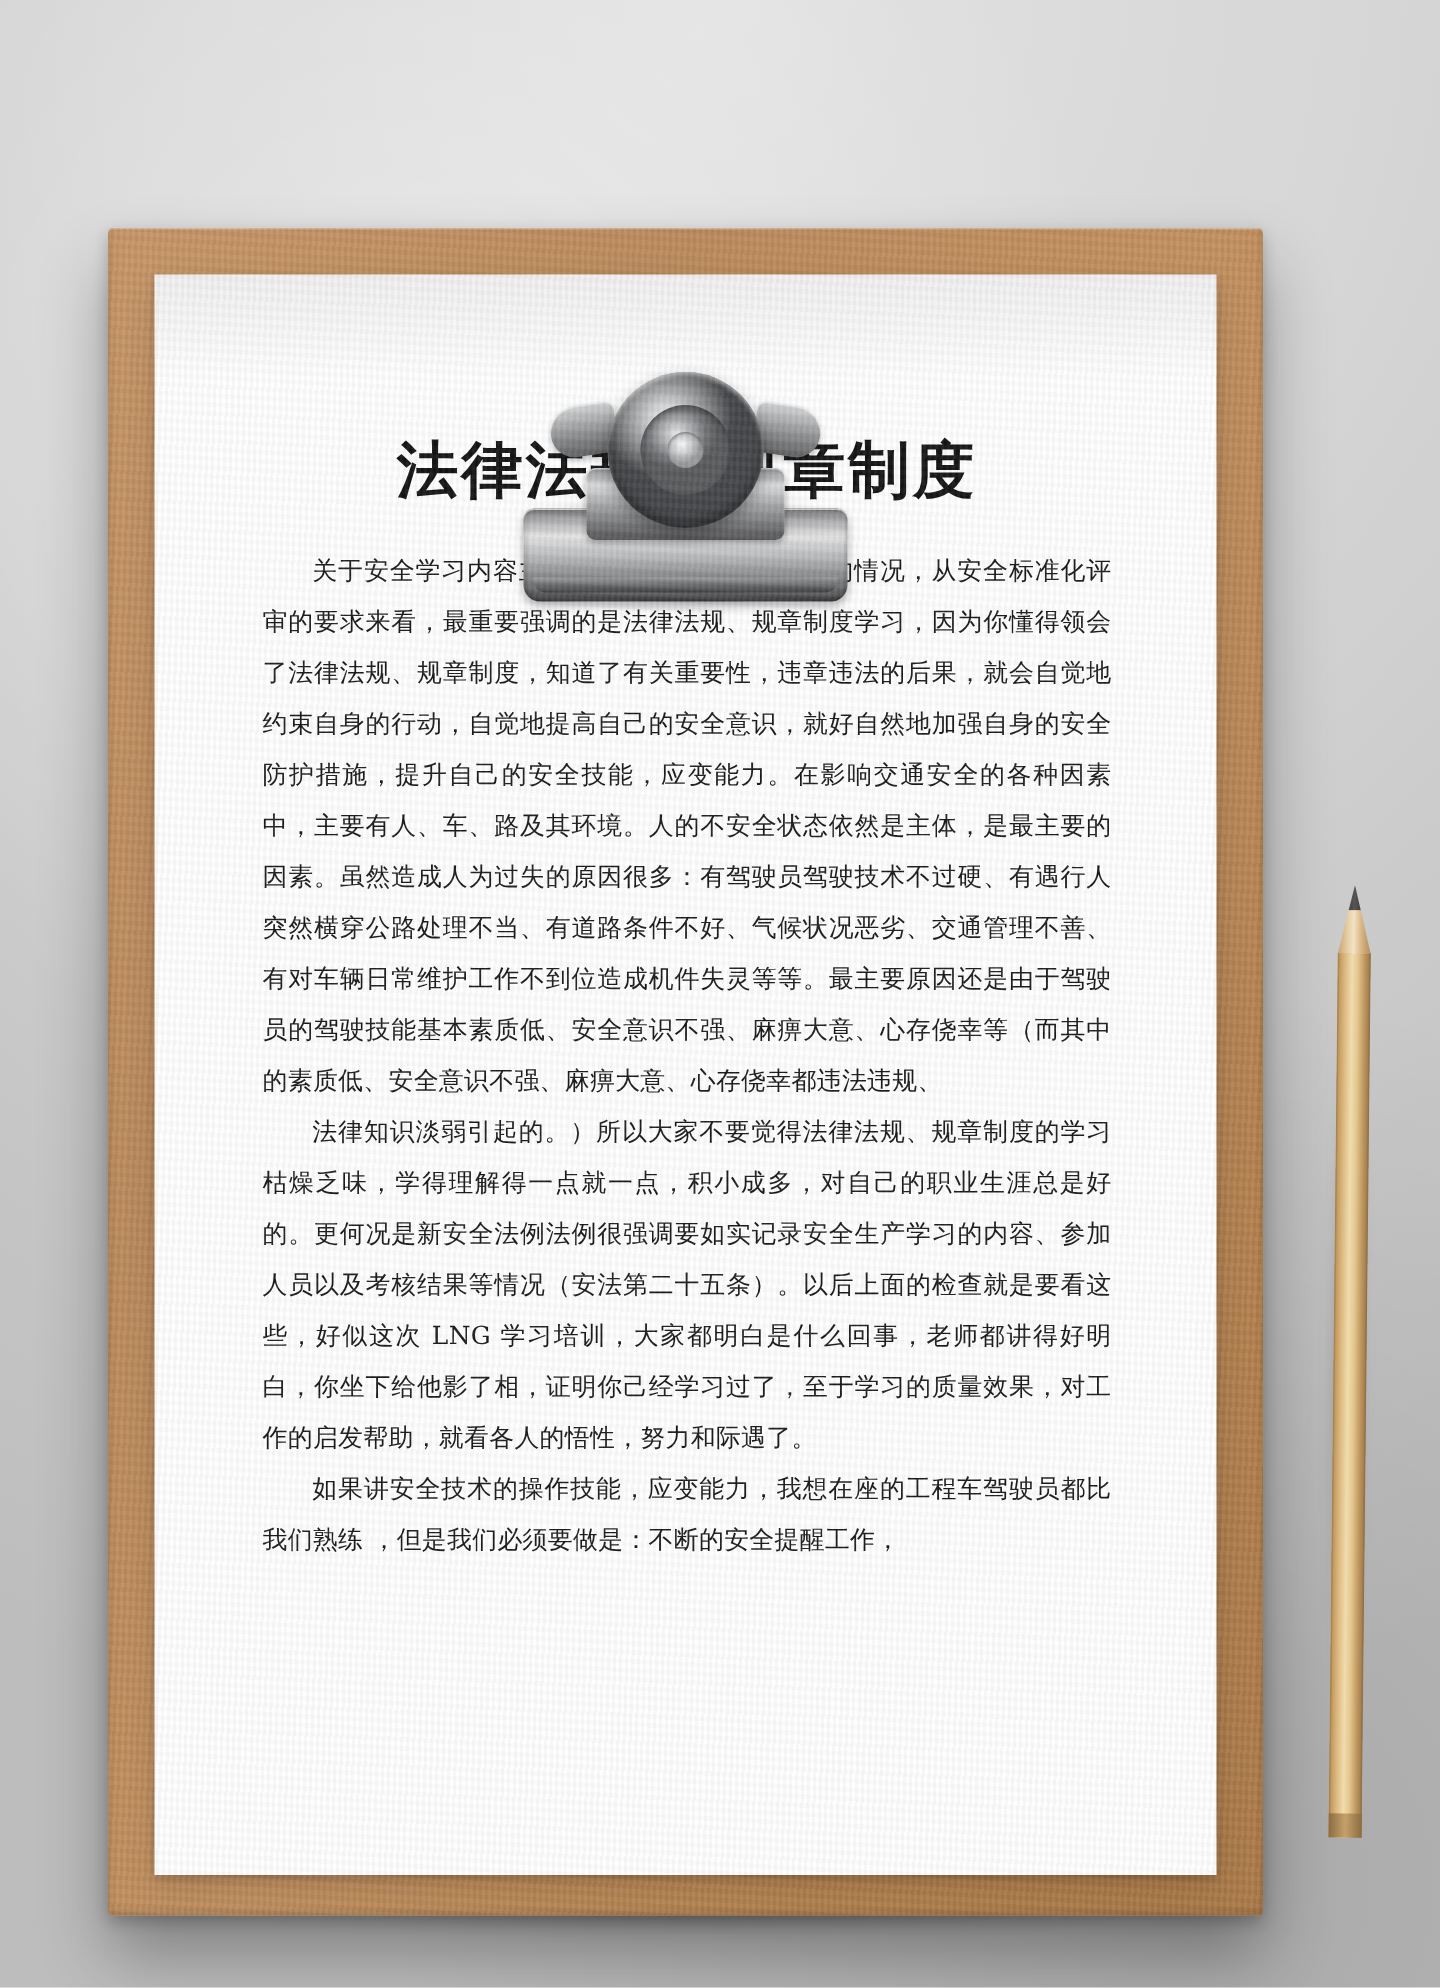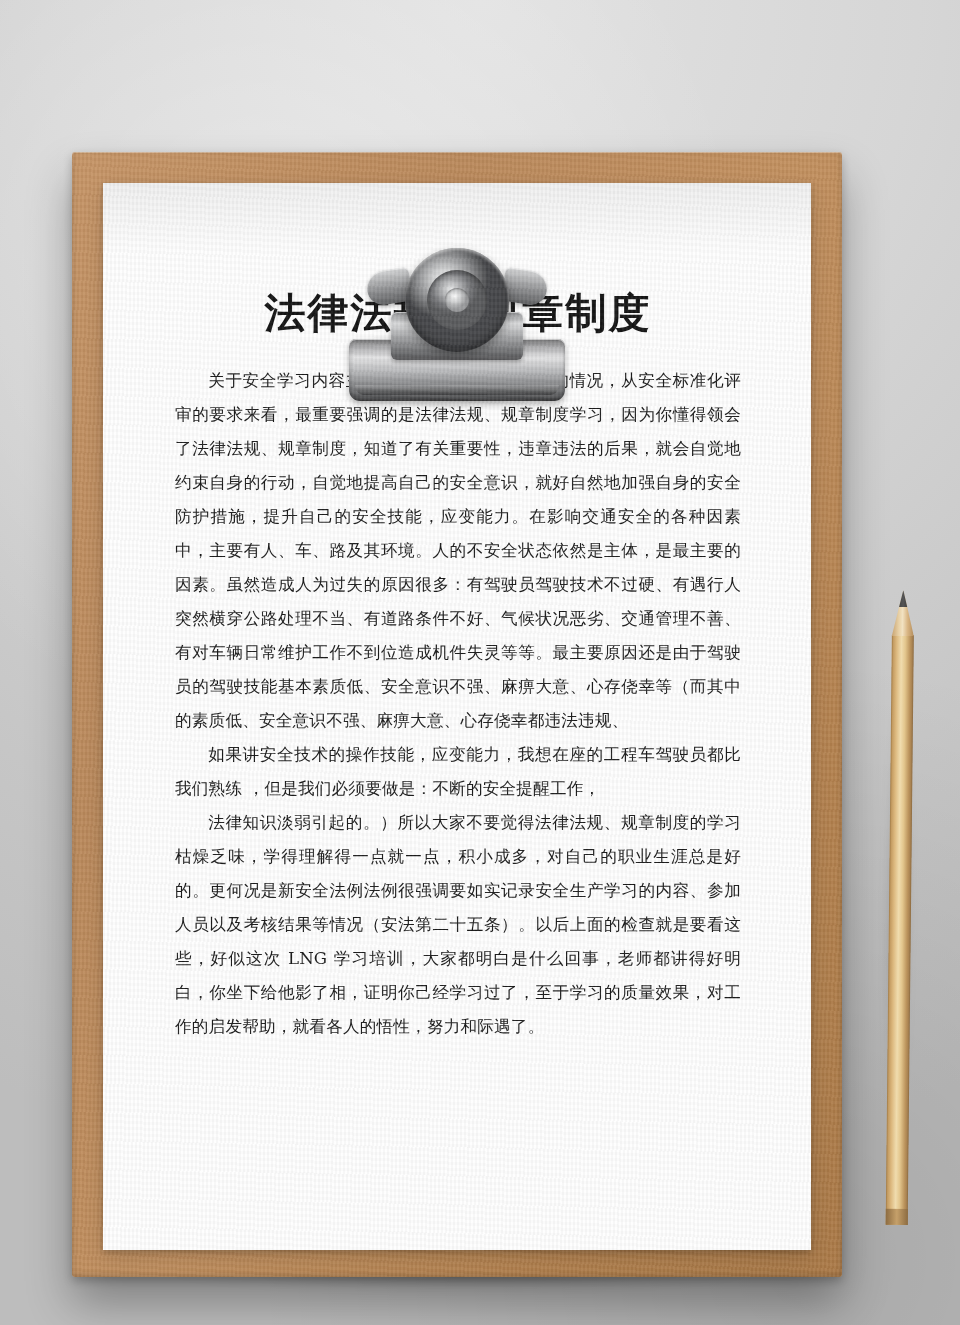--- a/index.html
+++ b/index.html
@@ -290,22 +290,22 @@
   <div class="vignette"></div>
 
   <div class="board-shadow"></div>
 
   <div class="clipboard">
 
     <div class="paper">
       <div class="doc-body">
         <h1 class="doc-title">法律法规、规章制度</h1>
         <p class="doc-p">关于安全学习内容主要是法律法规、规章制度的情况，从安全标准化评审的要求来看，最重要强调的是法律法规、规章制度学习，因为你懂得领会了法律法规、规章制度，知道了有关重要性，违章违法的后果，就会自觉地约束自身的行动，自觉地提高自己的安全意识，就好自然地加强自身的安全防护措施，提升自己的安全技能，应变能力。在影响交通安全的各种因素中，主要有人、车、路及其环境。人的不安全状态依然是主体，是最主要的因素。虽然造成人为过失的原因很多：有驾驶员驾驶技术不过硬、有遇行人突然横穿公路处理不当、有道路条件不好、气候状况恶劣、交通管理不善、有对车辆日常维护工作不到位造成机件失灵等等。最主要原因还是由于驾驶员的驾驶技能基本素质低、安全意识不强、麻痹大意、心存侥幸等（而其中的素质低、安全意识不强、麻痹大意、心存侥幸都违法违规、</p>
+        <p class="doc-p">法律知识淡弱引起的。）所以大家不要觉得法律法规、规章制度的学习枯燥乏味，学得理解得一点就一点，积小成多，对自己的职业生涯总是好的。更何况是新安全法例法例很强调要如实记录安全生产学习的内容、参加人员以及考核结果等情况（安法第二十五条）。以后上面的检查就是要看这些，好似这次 LNG 学习培训，大家都明白是什么回事，老师都讲得好明白，你坐下给他影了相，证明你己经学习过了，至于学习的质量效果，对工作的启发帮助，就看各人的悟性，努力和际遇了。</p>
         <p class="doc-p">如果讲安全技术的操作技能，应变能力，我想在座的工程车驾驶员都比我们熟练 ，但是我们必须要做是：不断的安全提醒工作，</p>
-        <p class="doc-p">法律知识淡弱引起的。）所以大家不要觉得法律法规、规章制度的学习枯燥乏味，学得理解得一点就一点，积小成多，对自己的职业生涯总是好的。更何况是新安全法例法例很强调要如实记录安全生产学习的内容、参加人员以及考核结果等情况（安法第二十五条）。以后上面的检查就是要看这些，好似这次 LNG 学习培训，大家都明白是什么回事，老师都讲得好明白，你坐下给他影了相，证明你己经学习过了，至于学习的质量效果，对工作的启发帮助，就看各人的悟性，努力和际遇了。</p>
       </div>
     </div>
 
     <div class="clip">
       <div class="clip-shadow"></div>
       <div class="clip-plate"></div>
       <div class="clip-arm"></div>
       <div class="clip-wing-l"></div>
       <div class="clip-wing-r"></div>
       <div class="clip-hub"></div>

